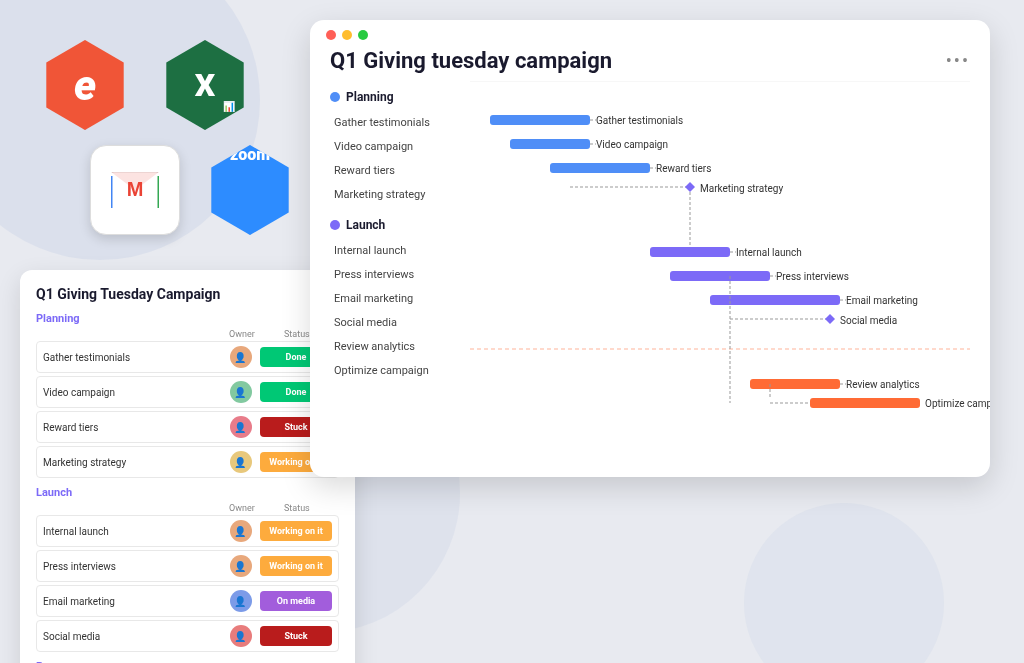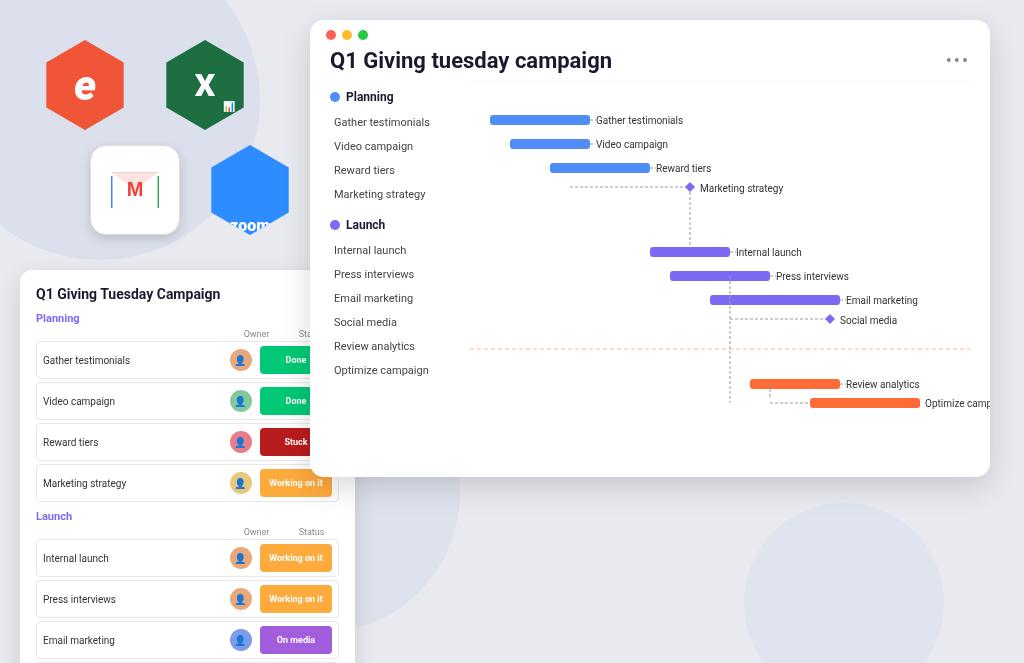--- a/index.html
+++ b/index.html
@@ -74,38 +74,38 @@
     .section-label {
       font-size: 11px; font-weight: 700;
       margin: 8px 0 4px 0;
     }
     .section-label.planning { color: #7c6af7; }
     .section-label.launch { color: #7c6af7; }
     .col-headers {
       display: flex; justify-content: flex-end;
       font-size: 9px; color: #888; margin-bottom: 2px;
     }
-    .col-headers span { width: 55px; text-align: center; }
+    .col-headers span { width: 55px; text-align: left; }
     .task-row {
       display: flex; align-items: center;
       border: 1px solid #e8e8e8;
       border-radius: 4px;
       margin-bottom: 3px;
       padding: 4px 6px;
     }
     .task-name {
       flex: 1; font-size: 10px; color: #333;
     }
     .task-avatar {
       width: 22px; height: 22px; border-radius: 50%;
       display: flex; align-items: center; justify-content: center;
       font-size: 10px; margin-right: 8px; flex-shrink: 0;
     }
     .task-status {
-      width: 72px; height: 28px; border-radius: 4px;
+      width: 72px; height: 20px; border-radius: 4px;
       font-size: 9px; font-weight: 700; color: white;
       display: flex; align-items: center; justify-content: center;
       flex-shrink: 0;
     }
     .status-done { background: #00c875; }
     .status-stuck { background: #b91c1c; }
     .status-working { background: #fdab3d; }
     .status-onhold { background: #a25ddc; }
 
     
@@ -209,21 +209,21 @@
       <rect width="48" height="36" rx="3" fill="white" stroke="#ddd"></rect>
       <path d="M0 4 L24 22 L48 4" stroke="#EA4335" stroke-width="3" fill="none"></path>
       <path d="M0 0 L24 18 L48 0 L48 36 L0 36 Z" fill="white"></path>
       <path d="M0 4 L0 36" stroke="#4285F4" stroke-width="3"></path>
       <path d="M48 4 L48 36" stroke="#34A853" stroke-width="3"></path>
       <path d="M0 0 L24 18 L48 0" fill="#EA4335" opacity="0.15"></path>
       <text x="24" y="24" text-anchor="middle" font-size="20" font-weight="900" fill="#EA4335" font-family="sans-serif">M</text>
     </svg>
   </div>
 
-  <div class="icon-hex" style="background:#2d8cff;top:115px;left:175px;clip-path:polygon(50% 0%, 93% 25%, 93% 75%, 50% 100%, 7% 75%, 7% 25%);display:flex;align-items:flex-end;justify-content:center;">
+  <div class="icon-hex" style="background:#2d8cff;top:115px;left:175px;clip-path:polygon(50% 0%, 93% 25%, 93% 75%, 50% 100%, 7% 75%, 7% 25%);display:flex;align-items:flex-start;justify-content:center;">
     <span style="color:white;font-size:16px;font-weight:900;">zoom</span>
   </div>
 </div>
 
 <div class="left-card">
   <div class="left-card-title">Q1 Giving Tuesday Campaign</div>
 
   <div class="section-label planning">Planning</div>
   <div class="col-headers">
     <span>Owner</span>

